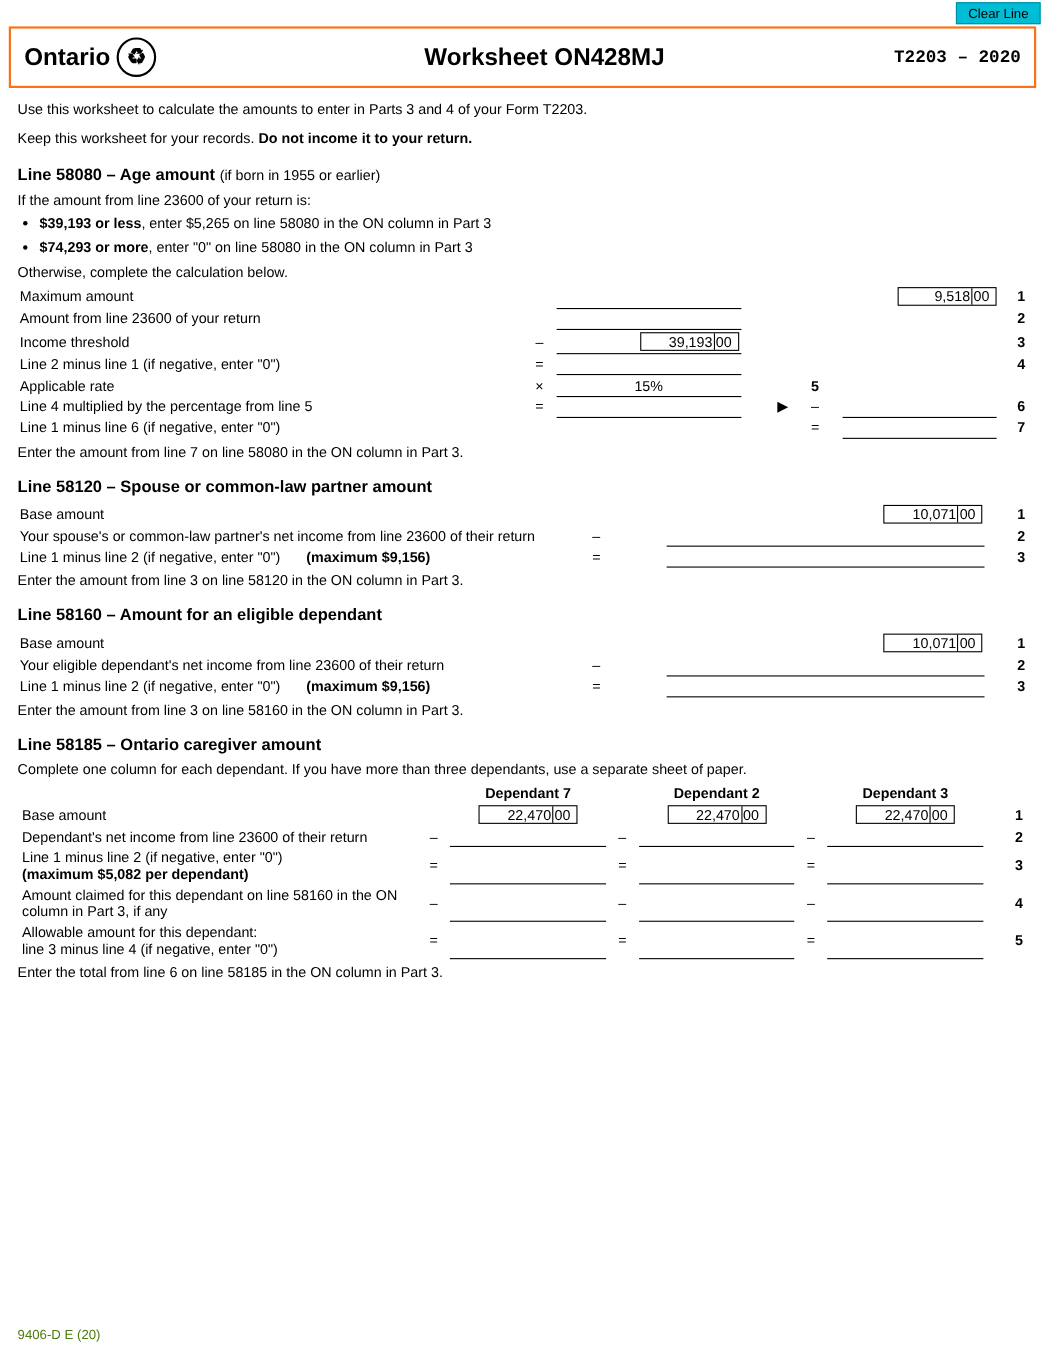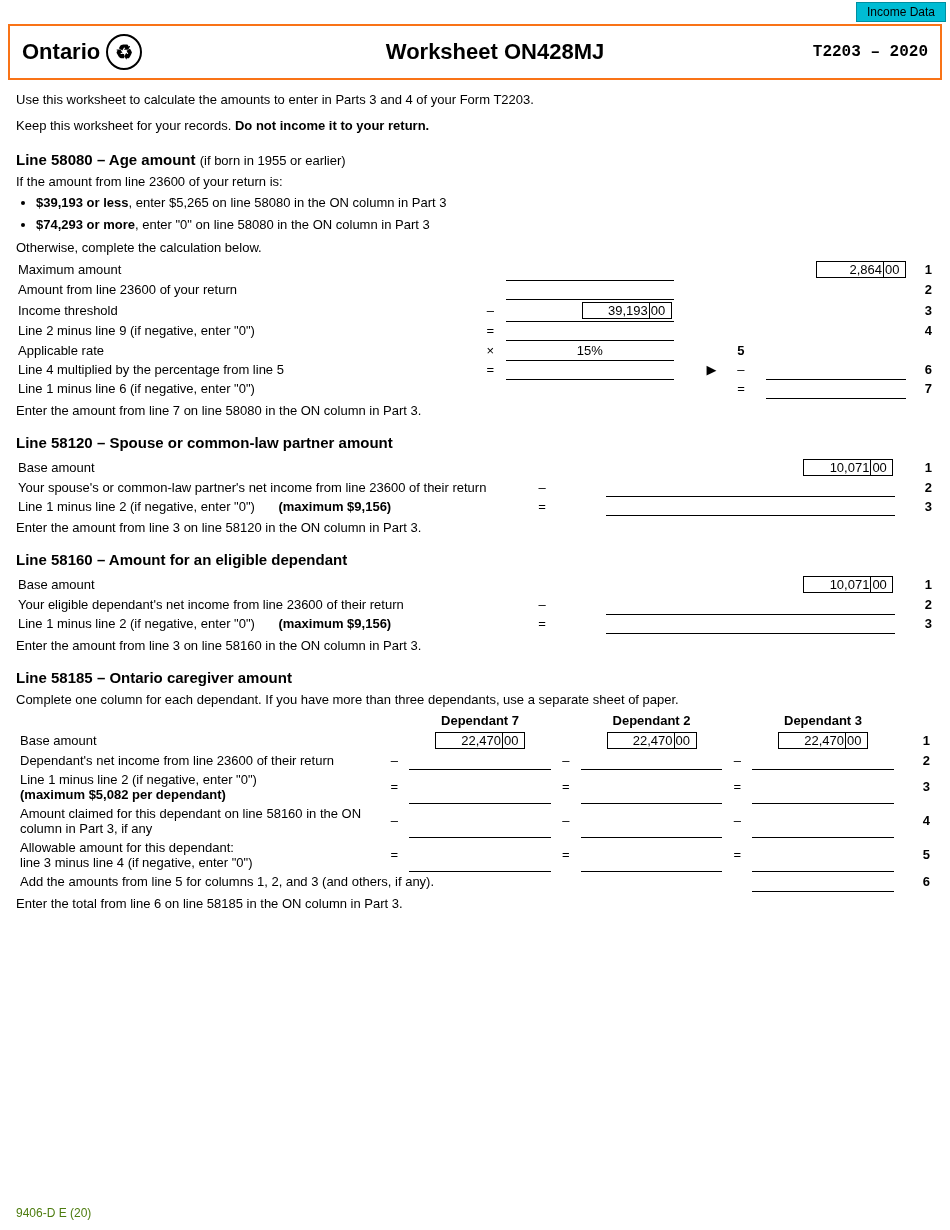--- a/index.html
+++ b/index.html
@@ -170,21 +170,21 @@
       width: 22px; 
       text-align: left; 
       padding-left: 1px;
     }
 
   </style>
 </head>
 <body>
 
 <div class="top-bar">
-  <button class="clear-data-btn">Income Data</button>
+  <button class="clear-data-btn">Clear Line</button>
 </div>
 
 <div class="header-box">
   <div class="ontario-logo">
     <span>Ontario</span>
     <span class="logo-icon">♻</span>
   </div>
   <div class="header-title">Worksheet ON428MJ</div>
   <div class="form-number">T2203 – 2020</div>
 </div>
@@ -223,21 +223,21 @@
       <tbody>
           <tr>
         <td class="td-label">Maximum amount</td>
         <td class="td-op"></td>
         <td class="td-val"></td>
         <td></td>
         <td></td>
         <td></td>
         <td style="text-align:right; padding-right:0;">
           <span class="val-with-pipe">
-            <span class="val-int">2,864</span>
+            <span class="val-int">9,518</span>
             <span class="val-cents">00</span>
           </span>
         </td>
         <td class="td-linenum">1</td>
       </tr>
 
       <tr>
         <td class="td-label">Amount from line 23600 of your return</td>
         <td class="td-op"></td>
         <td class="td-val"></td>
@@ -258,21 +258,21 @@
           </span>
         </td>
         <td></td>
         <td></td>
         <td></td>
         <td></td>
         <td class="td-linenum">3</td>
       </tr>
 
       <tr>
-        <td class="td-label">Line 2 minus line 9 (if negative, enter "0")</td>
+        <td class="td-label">Line 2 minus line 1 (if negative, enter "0")</td>
         <td class="td-op">=</td>
         <td class="td-val"></td>
         <td></td>
         <td></td>
         <td></td>
         <td></td>
         <td class="td-linenum">4</td>
       </tr>
 
       <tr>
@@ -501,25 +501,20 @@
         <td>Allowable amount for this dependant:<br>line 3 minus line 4 (if negative, enter "0")</td>
         <td style="text-align:center;">=</td>
         <td style="border-bottom:1px solid #000;"></td>
         <td style="text-align:center;">=</td>
         <td style="border-bottom:1px solid #000;"></td>
         <td style="text-align:center;">=</td>
         <td style="border-bottom:1px solid #000;"></td>
         <td style="font-weight:bold; text-align:right;">5</td>
       </tr>
 
-      <tr>
-        <td colspan="6">Add the amounts from line 5 for columns 1, 2, and 3 (and others, if any).</td>
-        <td style="border-bottom:1px solid #000;"></td>
-        <td style="font-weight:bold; text-align:right;">6</td>
-      </tr>
     </tbody>
       </table>
 
     <p class="note-text">Enter the total from line 6 on line 58185 in the ON column in Part 3.</p>
   </div>
 
 </div>
 
 <div class="footer">
   <span>9406-D E (20)</span>

